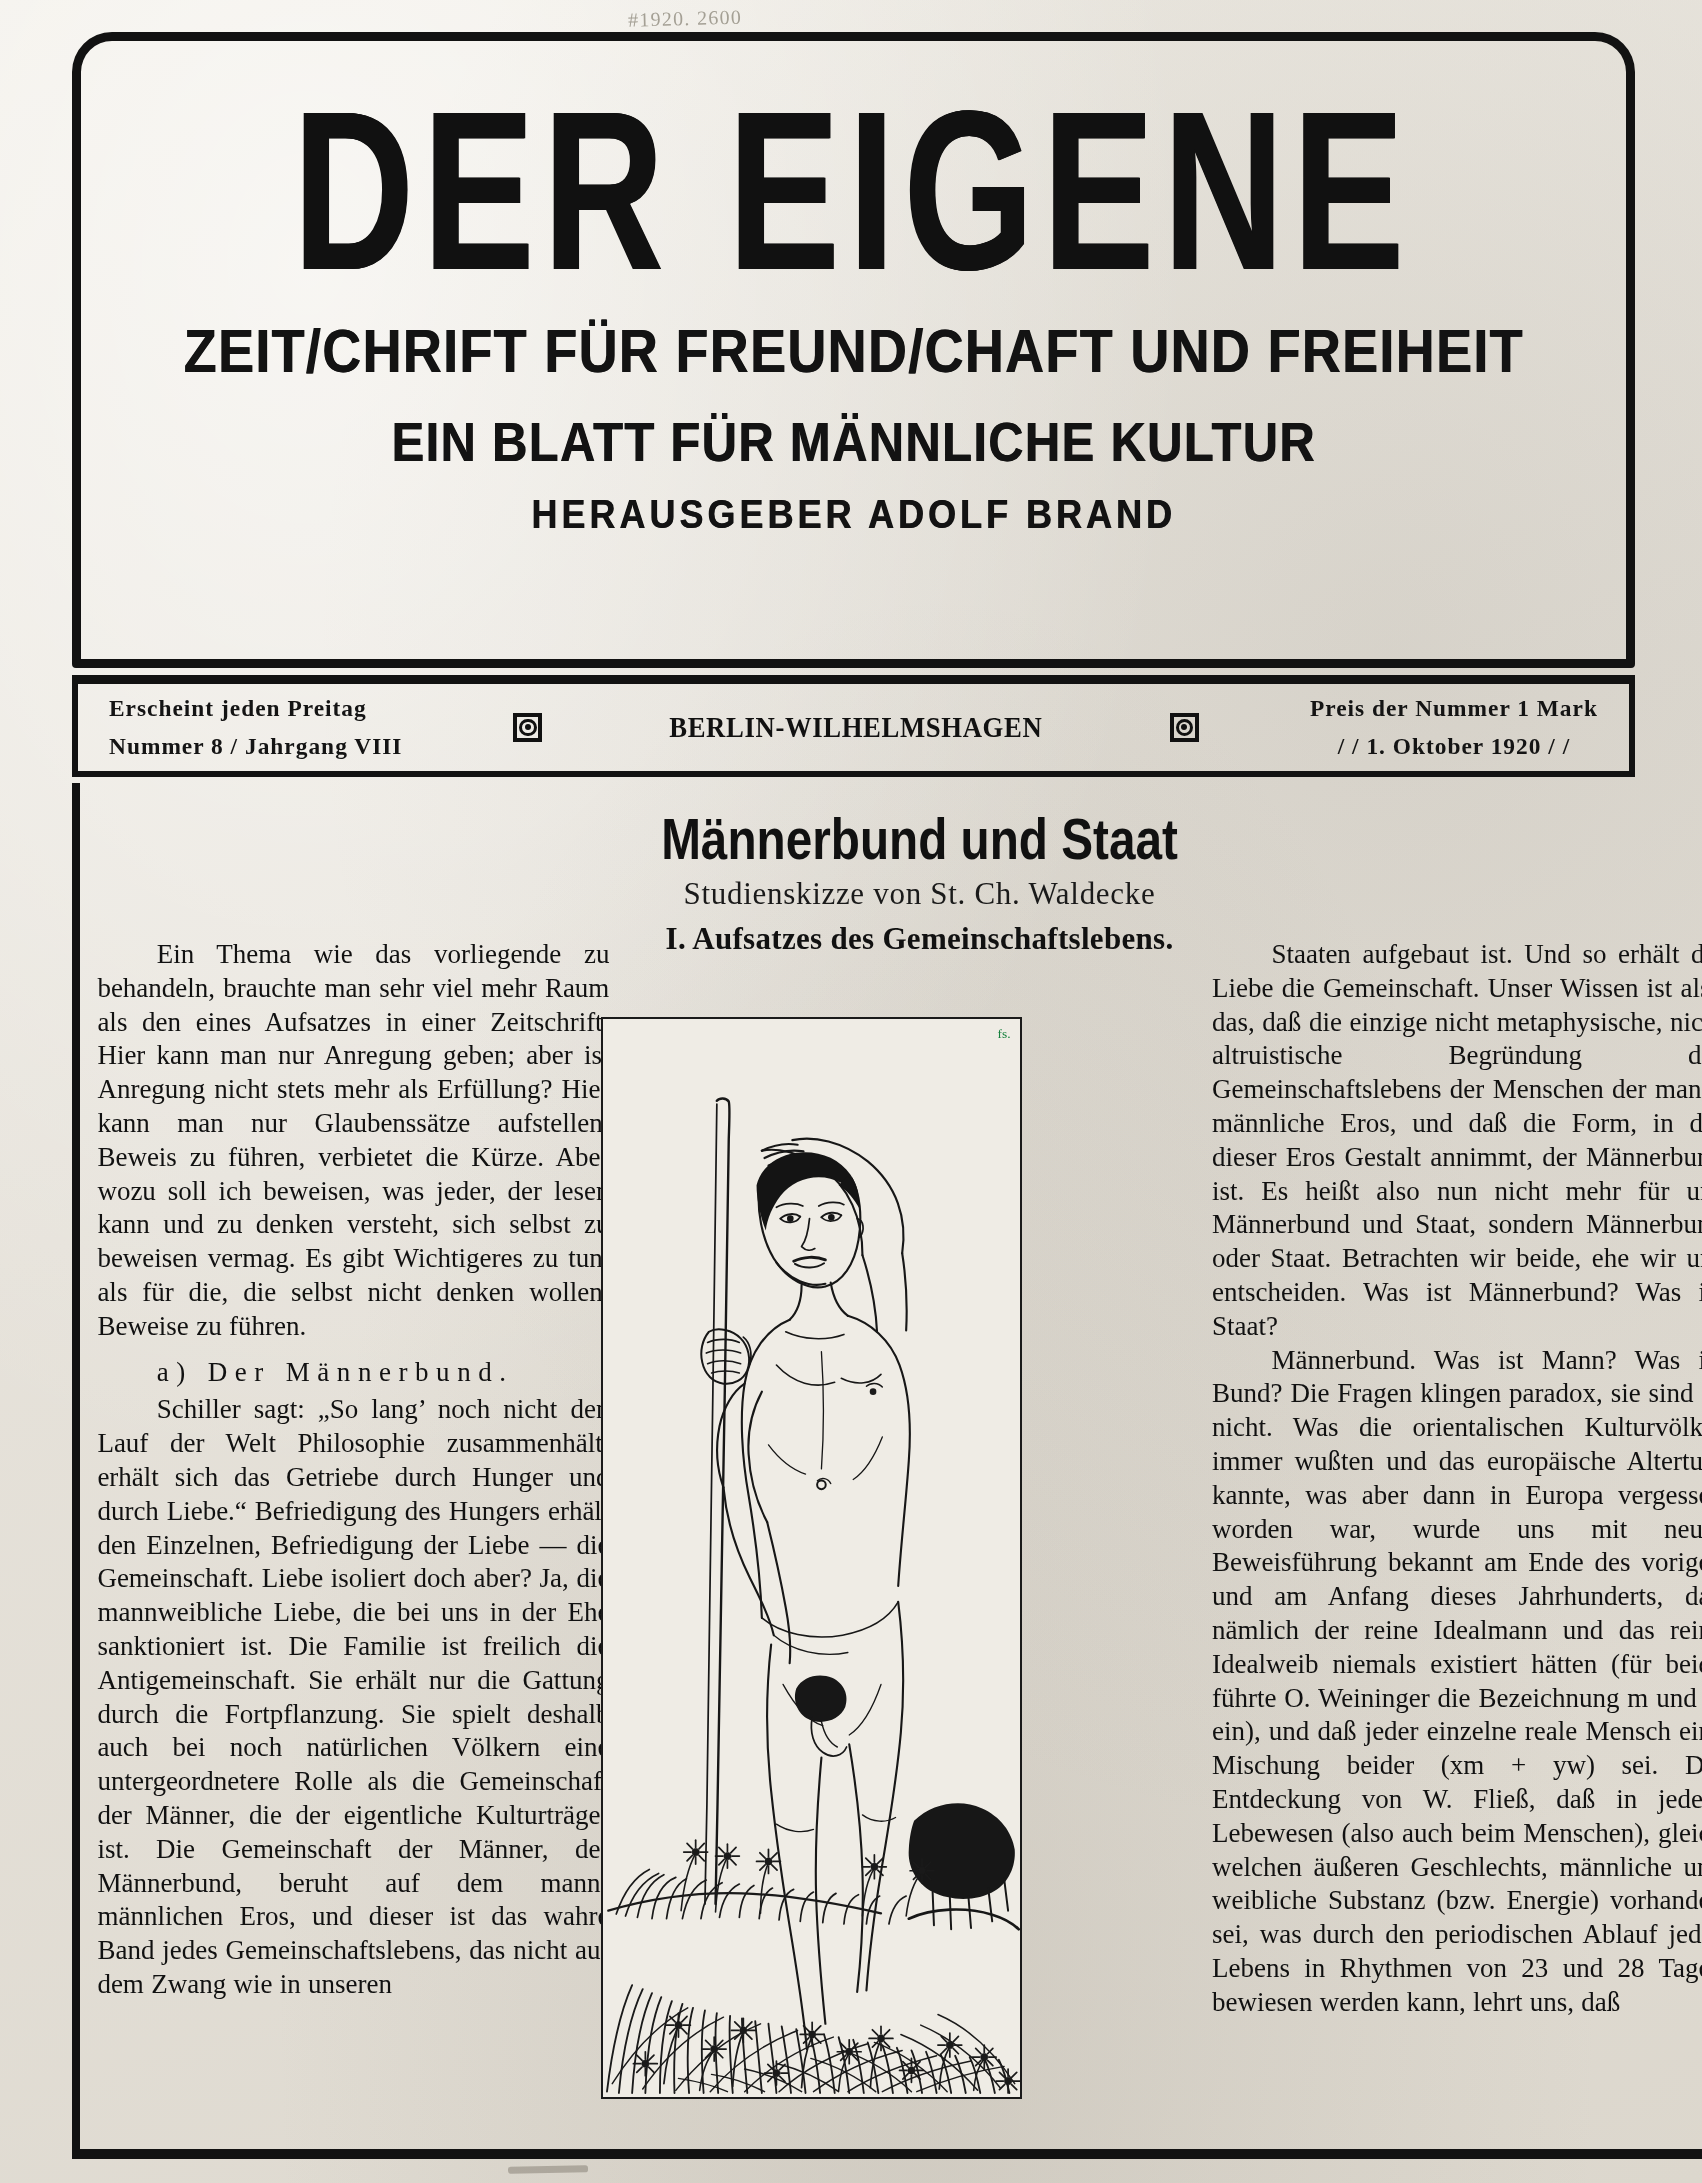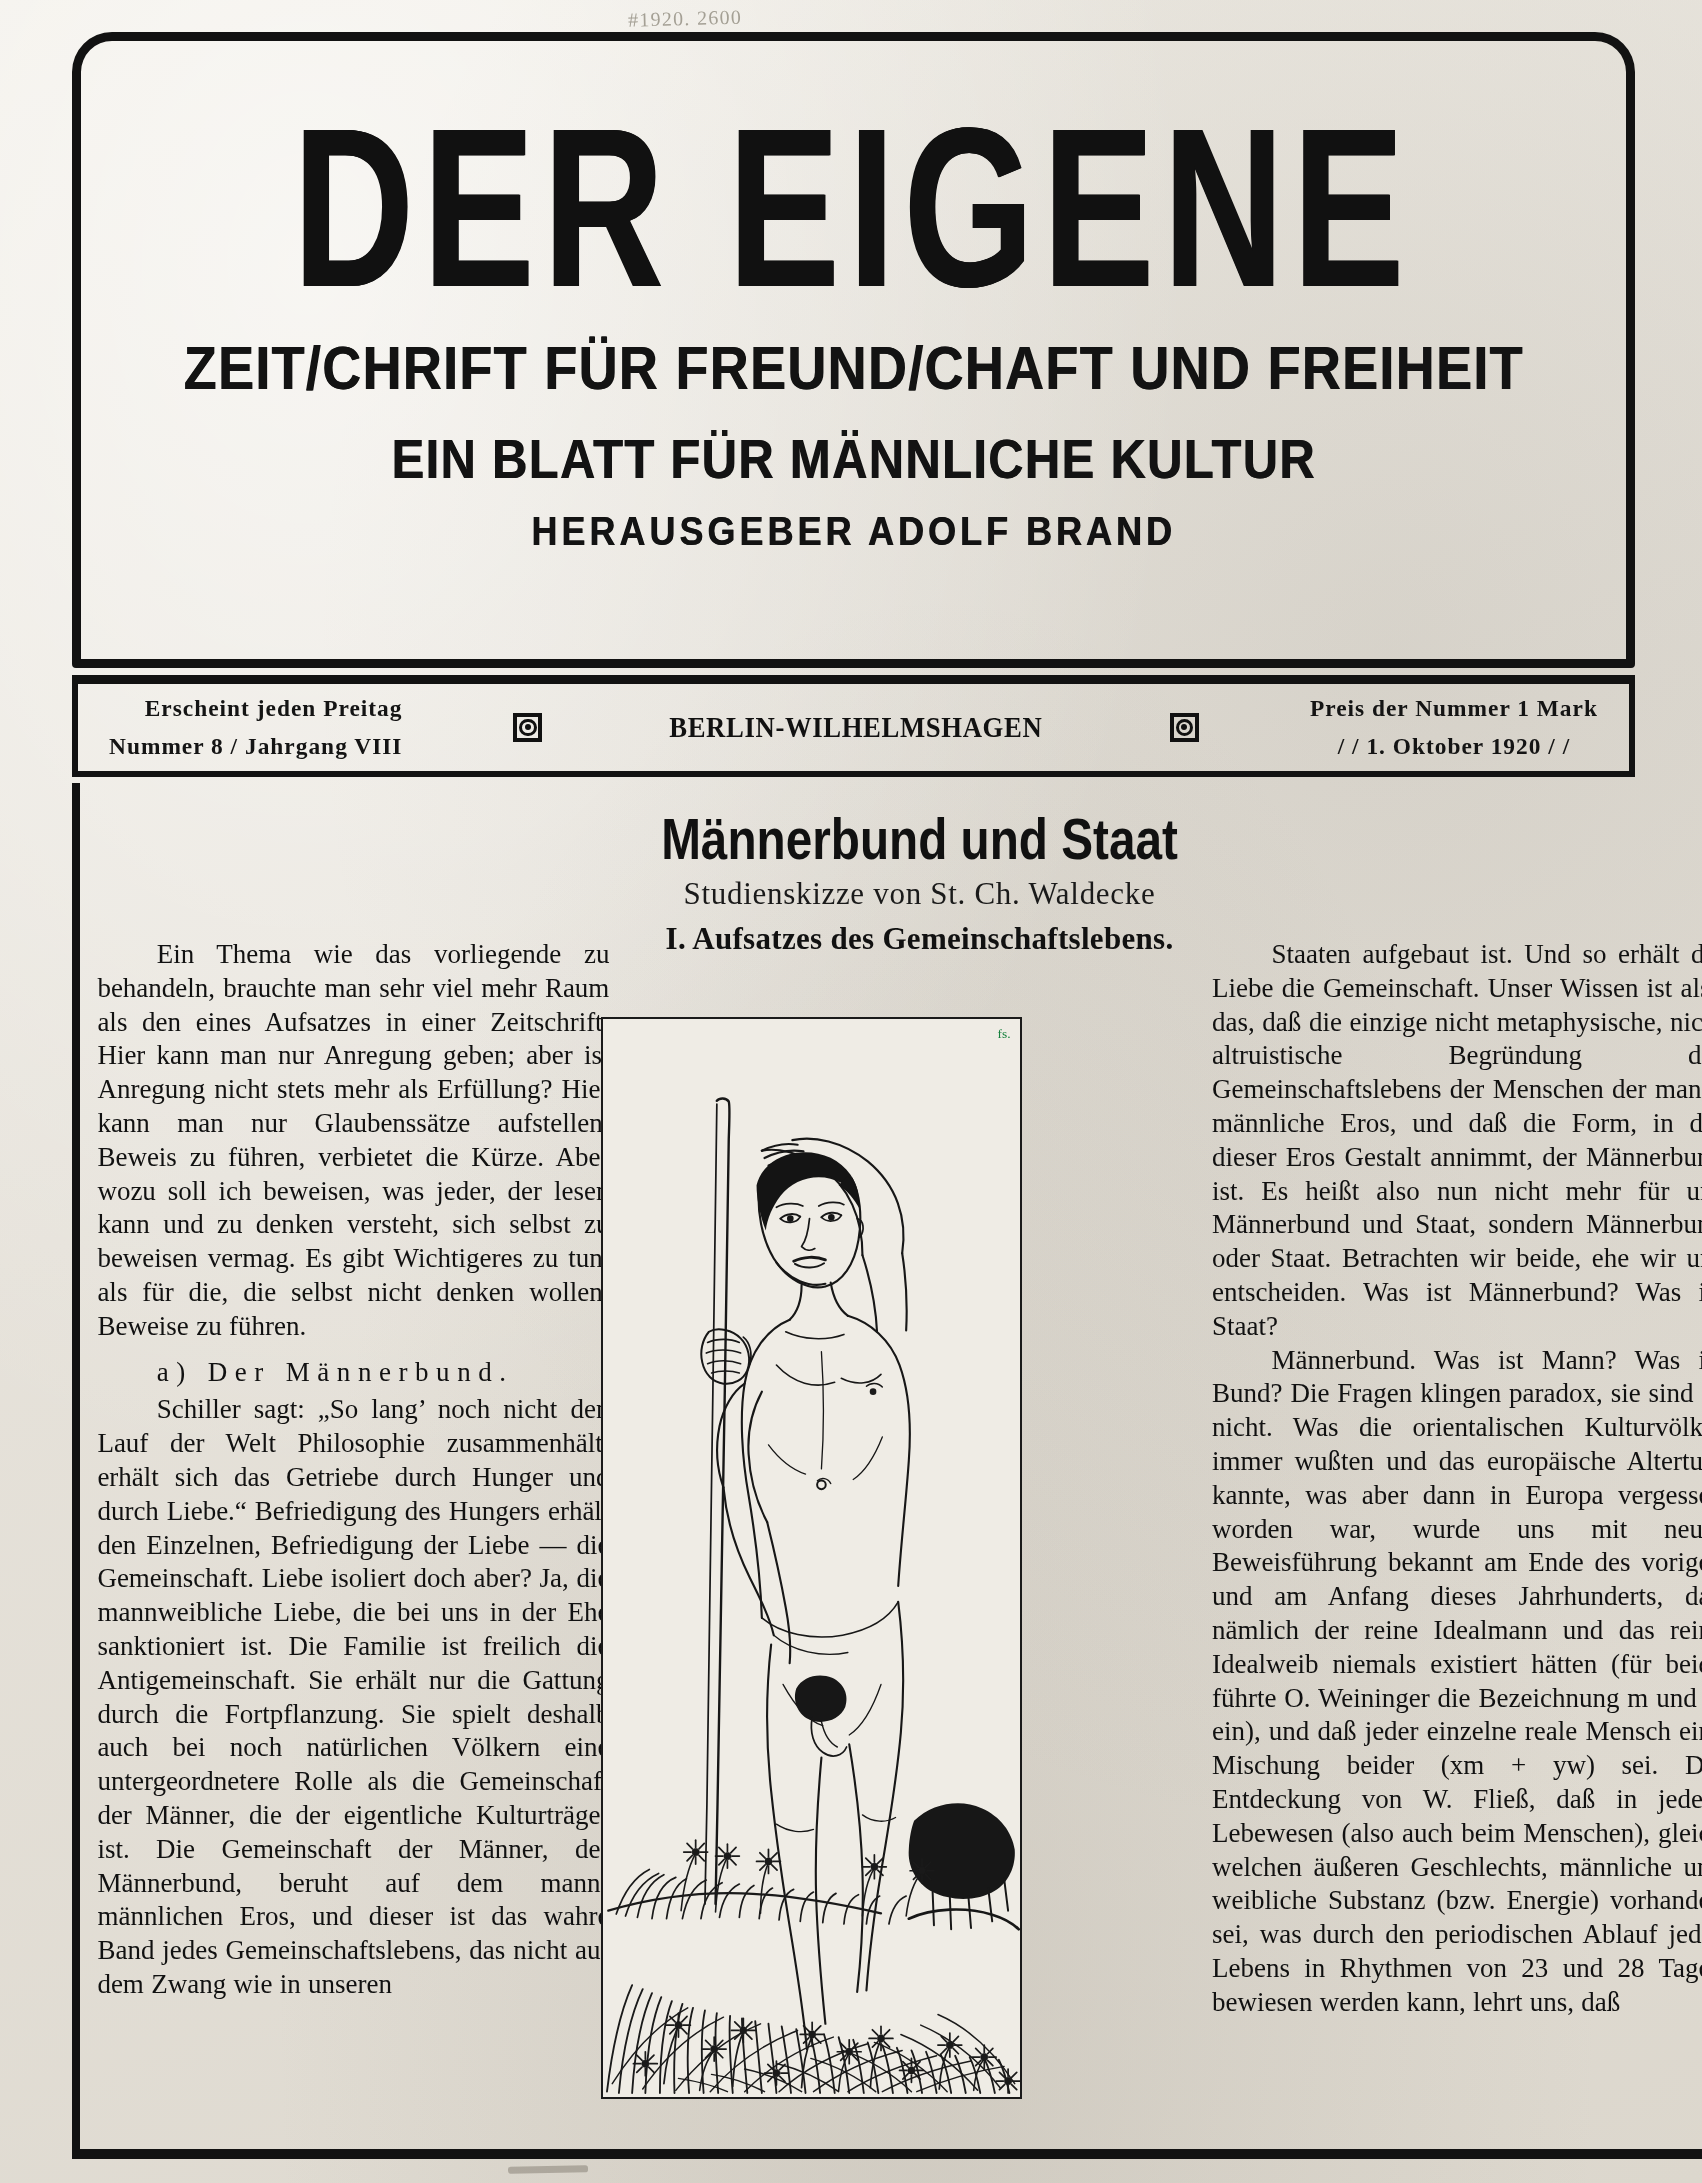--- a/index.html
+++ b/index.html
@@ -27,21 +27,21 @@
   .masthead{
     position:absolute;left:72px;top:32px;width:1563px;height:636px;
     border:9.4px solid #121212;
     background:transparent;
     border-radius:40px 40px 4px 4px;
     box-sizing:border-box;
   }
   .masthead-inner{
     position:absolute;inset:0;
     display:flex;flex-direction:column;align-items:center;
-    padding-top:48px;
+    padding-top:31px;
   }
   .logo{
     font-family:"Liberation Sans", sans-serif;
     font-weight:700;
     font-size:180px;
     letter-spacing:9.4px;
     line-height:.96;
     color:#111;
     transform:scaleX(.93) scaleY(1.26);
     transform-origin:center top;
@@ -74,21 +74,21 @@
     border:6.7px solid #121212;border-top-width:9.4px;
     box-sizing:border-box;
     display:flex;align-items:center;justify-content:space-between;
     padding:0 31px;
   }
   .info-block{
     font-family:"Liberation Serif", serif;
     font-weight:700;font-size:23.4px;line-height:1.62;color:#141414;
     letter-spacing:1px;white-space:nowrap;
   }
-  .info-left{text-align:right;}
+  .info-left{text-align:left;}
   .info-right{text-align:center;}
   .info-city{
     font-family:"Liberation Serif", serif;font-weight:700;
     font-size:29px;letter-spacing:0.7px;color:#111;
     transform:scaleX(.92);white-space:nowrap;
   }
   .ornament{
     width:29px;height:29px;border:4px solid #111;
     display:flex;align-items:center;justify-content:center;
     box-sizing:border-box;flex:0 0 auto;

